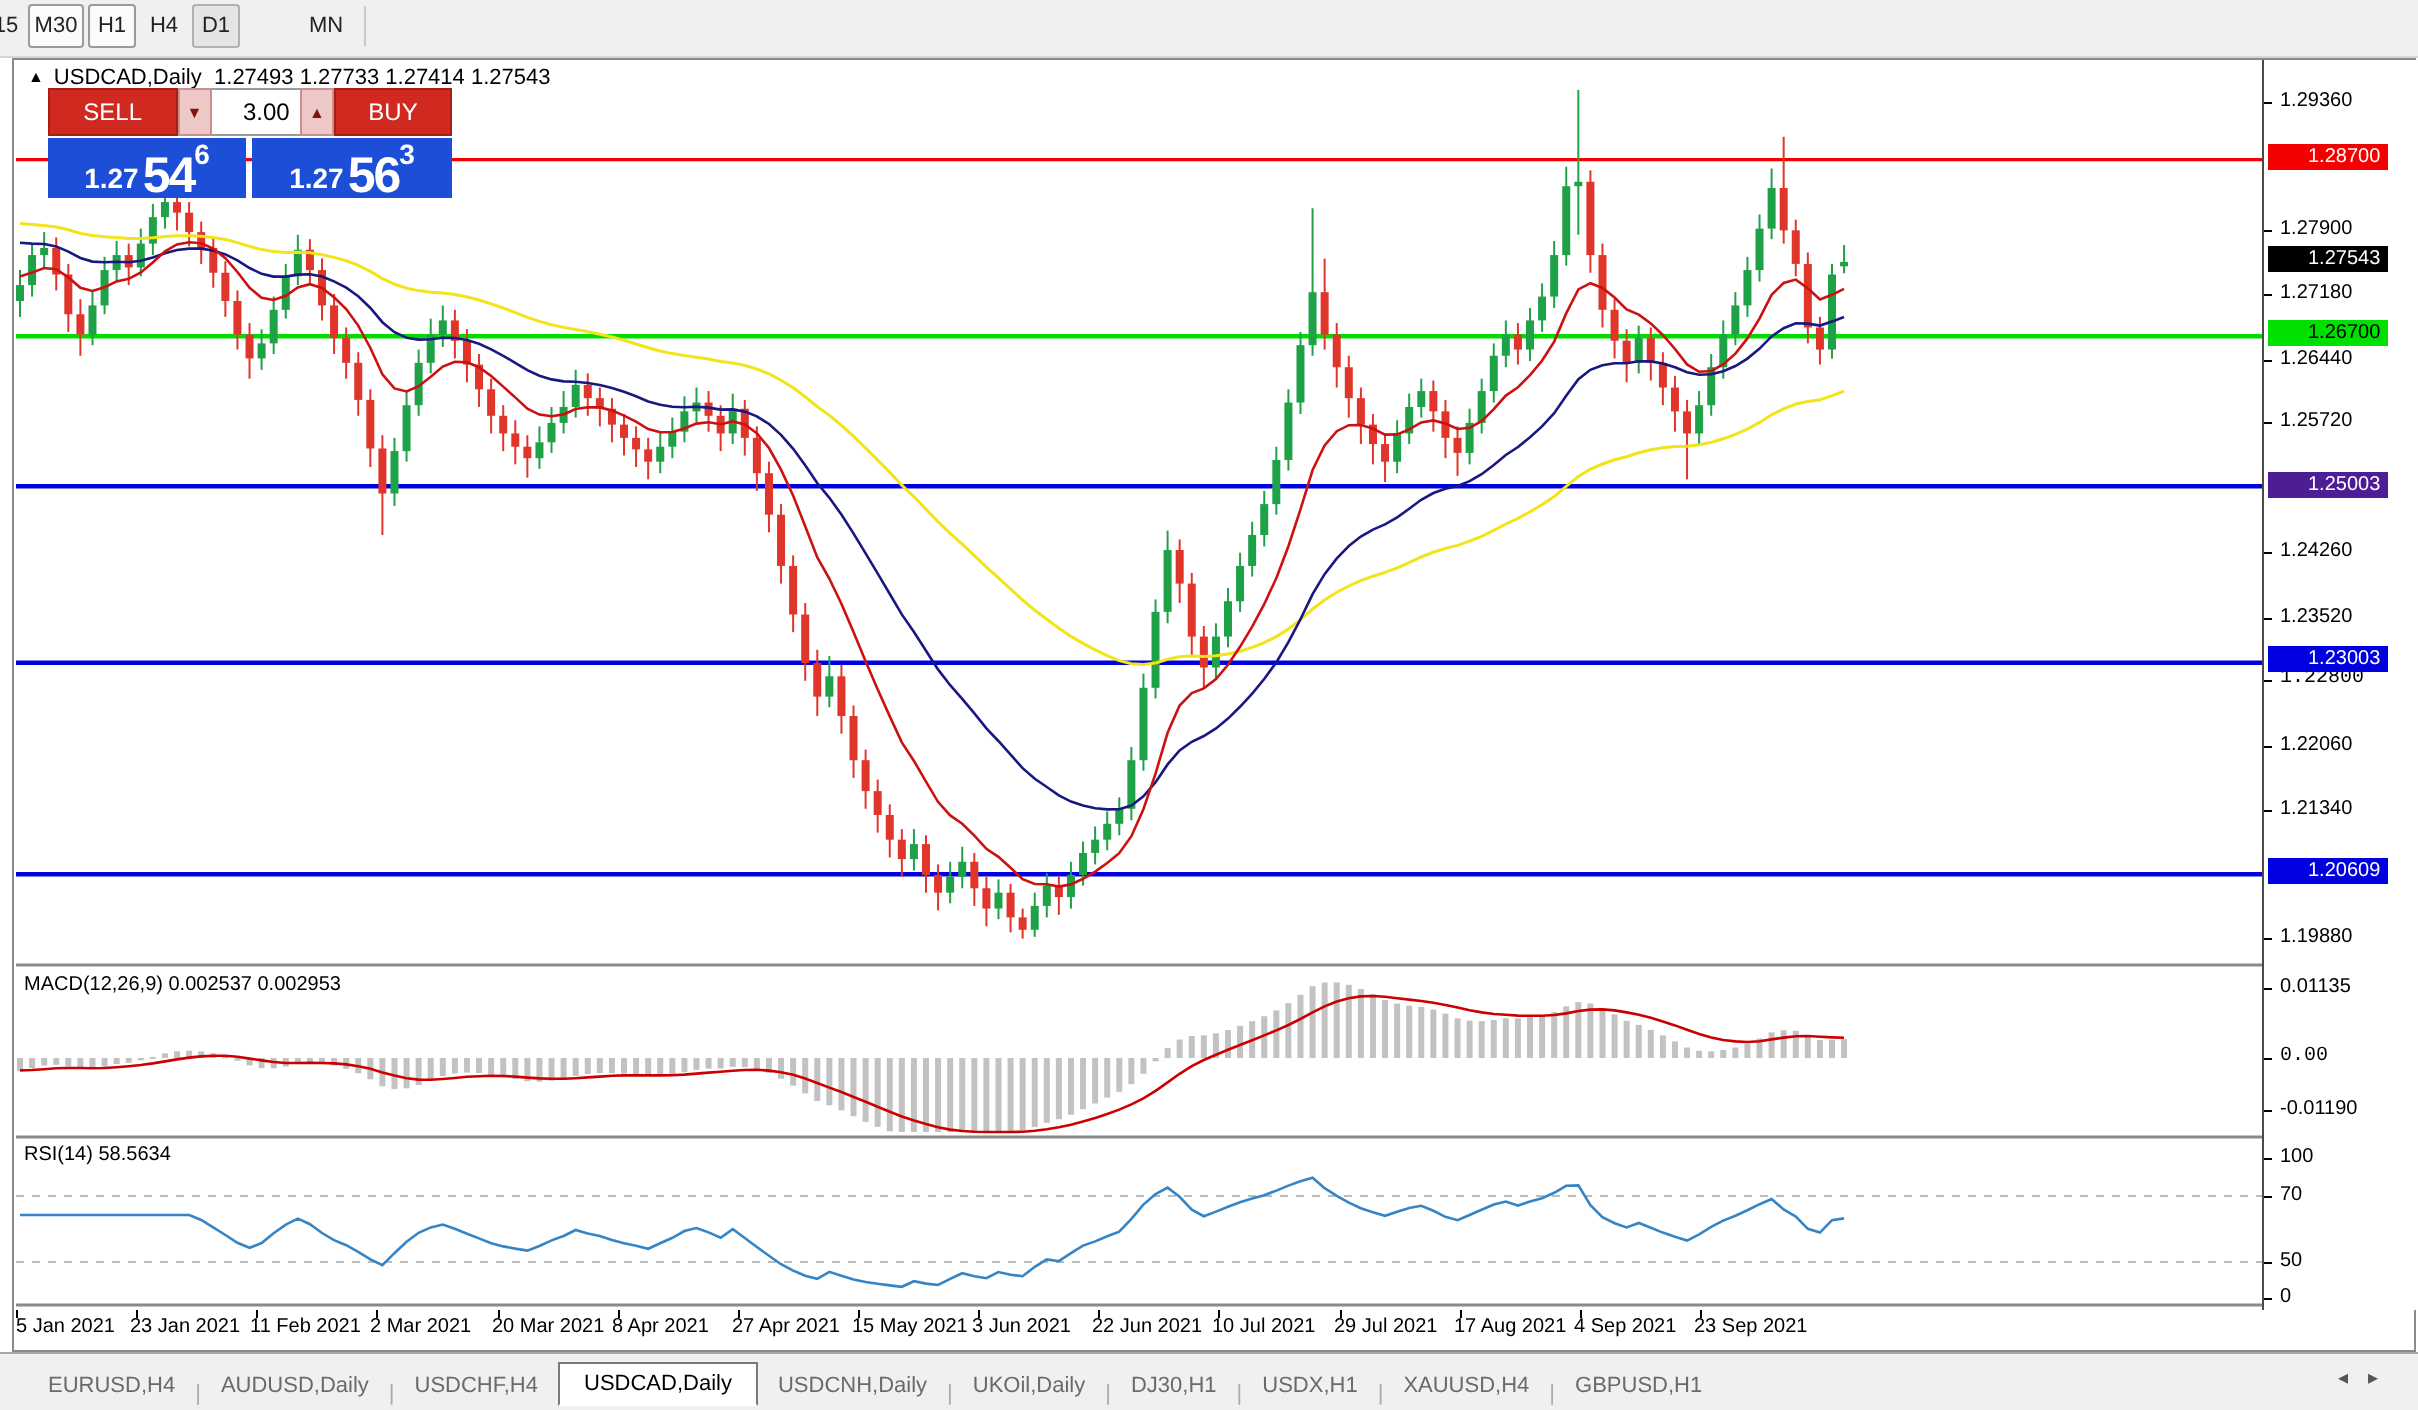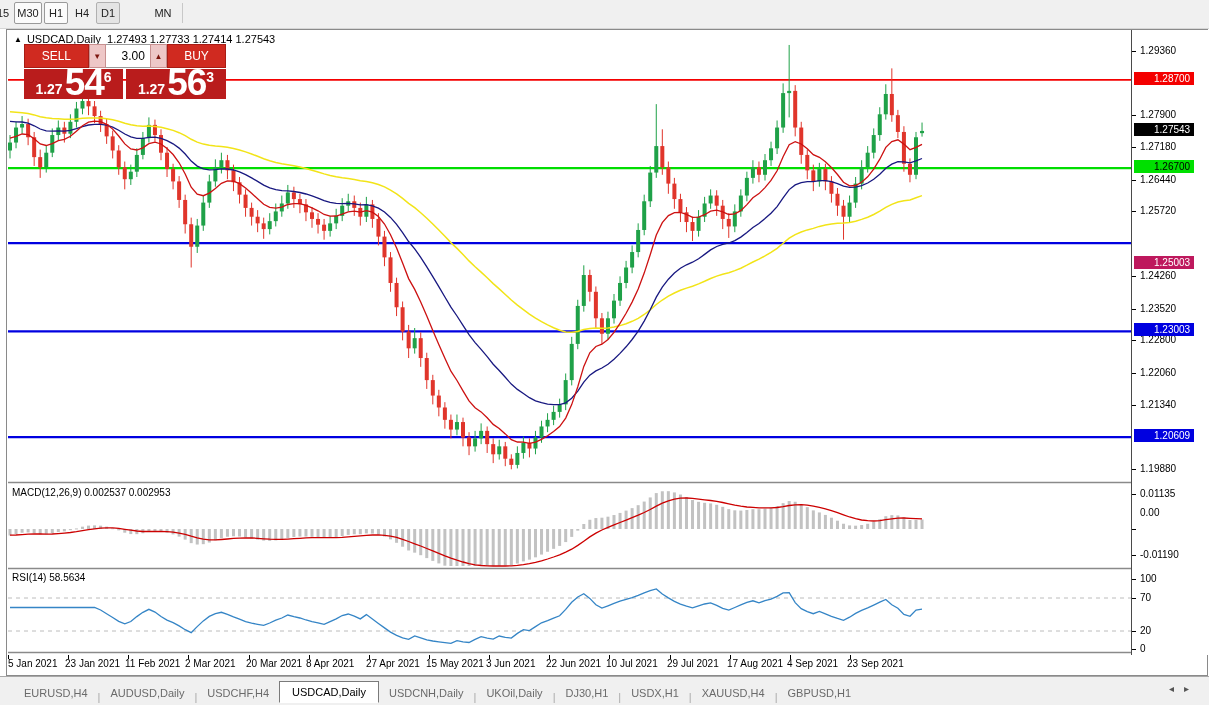--- a/index.html
+++ b/index.html
@@ -32,25 +32,25 @@
   .trow{display:flex;height:24px;}
   .btn-sell,.btn-buy{background:#d02a20;border:1px solid #a81d15;color:#fff;font-size:12px;
         display:flex;align-items:center;justify-content:center;box-sizing:border-box;}
   .btn-sell{width:68px;} .btn-buy{width:62px;}
   .spin{width:18px;background:#eec7c7;border:1px solid #c89090;color:#7c150e;font-size:8px;
         display:flex;align-items:center;justify-content:center;box-sizing:border-box;}
   .qty{width:44px;border:1px solid #9a9a9a;border-left:none;border-right:none;box-sizing:border-box;
        font-size:12px;color:#000;text-align:right;padding:0 5px 0 0;background:#fff;outline:none;
        font-family:"Liberation Sans",sans-serif;}
   .bigrow{display:flex;margin-top:1px;}
-  .bigpanel{background:#b91c1c;color:#fff;height:30px;display:flex;align-items:flex-end;
+  .bigpanel{background:#1d4ed8;color:#fff;height:30px;display:flex;align-items:flex-end;
             justify-content:center;padding:0 4px 1px 4px;box-sizing:border-box;}
   .bp-left{width:99px;margin-right:3px;} .bp-right{width:100px;}
   .bp-small{font-size:14px;font-weight:bold;line-height:1;margin:0 2px 2px 0;}
-  .bp-big{font-size:37px;font-weight:bold;line-height:0.82;letter-spacing:-1px;}
+  .bp-big{font-size:25px;font-weight:bold;line-height:0.82;letter-spacing:-1px;}
   .bp-sup{font-size:14px;font-weight:bold;line-height:1;align-self:flex-start;margin-top:1px;}
   
   .tabbar{position:absolute;left:0;top:676px;width:1209px;height:29px;background:#f0f0f0;border-top:1px solid #a8a8a8;}
   .tabrow{position:absolute;left:14px;top:0;height:26px;display:flex;align-items:flex-end;}
   .tab{font-size:11px;color:#6a6a6a;padding:4px 10px;white-space:nowrap;cursor:default;}
   .tab.active{background:#fff;color:#000;border:1px solid #7a7a7a;border-bottom:1px solid #fff;padding:4px 12px;}
   .tsep{color:#aaa;font-size:11px;}
   .tabarrows{position:absolute;right:10px;top:6px;font-size:10px;color:#555;letter-spacing:10px;}
 </style>
 </head>
@@ -558,45 +558,45 @@
       <div class="plab" style="top: 117px;">1.27180</div>
       <div class="ptick" style="top: 150px;"></div>
       <div class="plab" style="top: 150px;">1.26440</div>
       <div class="ptick" style="top: 181px;"></div>
       <div class="plab" style="top: 181px;">1.25720</div>
       <div class="ptick" style="top: 246px;"></div>
       <div class="plab" style="top: 246px;">1.24260</div>
       <div class="ptick" style="top: 279px;"></div>
       <div class="plab" style="top: 279px;">1.23520</div>
       <div class="ptick" style="top: 310px;"></div>
-      <div class="plab" style="top: 310px;">1.22800</div>
+      <div class="plab" style="top: 310px; font-family: Liberation Mono, monospace;">1.22800</div>
       <div class="ptick" style="top: 343px;"></div>
       <div class="plab" style="top: 343px;">1.22060</div>
       <div class="ptick" style="top: 375px;"></div>
       <div class="plab" style="top: 375px;">1.21340</div>
       <div class="ptick" style="top: 439px;"></div>
       <div class="plab" style="top: 439px;">1.19880</div>
       <div class="ptick" style="top: 464px;"></div>
       <div class="plab" style="top: 464px;">0.01135</div>
       <div class="ptick" style="top: 499px;"></div>
-      <div class="plab" style="top: 483px;">0.00</div>
+      <div class="plab" style="top: 499px; font-family: Liberation Mono, monospace;">0.00</div>
       <div class="ptick" style="top: 525px;"></div>
       <div class="plab" style="top: 525px;">-0.01190</div>
       <div class="ptick" style="top: 549px;"></div>
       <div class="plab" style="top: 549px;">100</div>
       <div class="ptick" style="top: 568px;"></div>
       <div class="plab" style="top: 568px;">70</div>
       <div class="ptick" style="top: 601px;"></div>
-      <div class="plab" style="top: 601px;">20</div>
+      <div class="plab" style="top: 601px;">50</div>
       <div class="ptick" style="top: 619px;"></div>
       <div class="plab" style="top: 619px;">0</div>
       <div class="pbadge" style="top: 50px; background: rgb(244, 0, 0); color: rgb(255, 255, 255);">1.28700</div>
       <div class="pbadge" style="top: 101px; background: rgb(0, 0, 0); color: rgb(255, 255, 255);">1.27543</div>
       <div class="pbadge" style="top: 138px; background: rgb(0, 224, 0); color: rgb(0, 0, 0);">1.26700</div>
-      <div class="pbadge" style="top: 214px; background: #be185d; color: rgb(255, 255, 255); margin-top: 20px;">1.25003</div>
+      <div class="pbadge" style="top: 214px; background: #4c1d95; color: rgb(255, 255, 255);">1.25003</div>
       <div class="pbadge" style="top: 301px; background: rgb(0, 0, 224); color: rgb(255, 255, 255);">1.23003</div>
       <div class="pbadge" style="top: 407px; background: rgb(0, 0, 224); color: rgb(255, 255, 255);">1.20609</div>
     </div>
   <div class="dates" id="date-axis">
       <div class="dtick" style="left: 0px;"></div>
       <div class="dlab" style="left: 0px;">5 Jan 2021</div>
       <div class="dtick" style="left: 60px;"></div>
       <div class="dlab" style="left: 57px;">23 Jan 2021</div>
       <div class="dtick" style="left: 120px;"></div>
       <div class="dlab" style="left: 117px;">11 Feb 2021</div>

